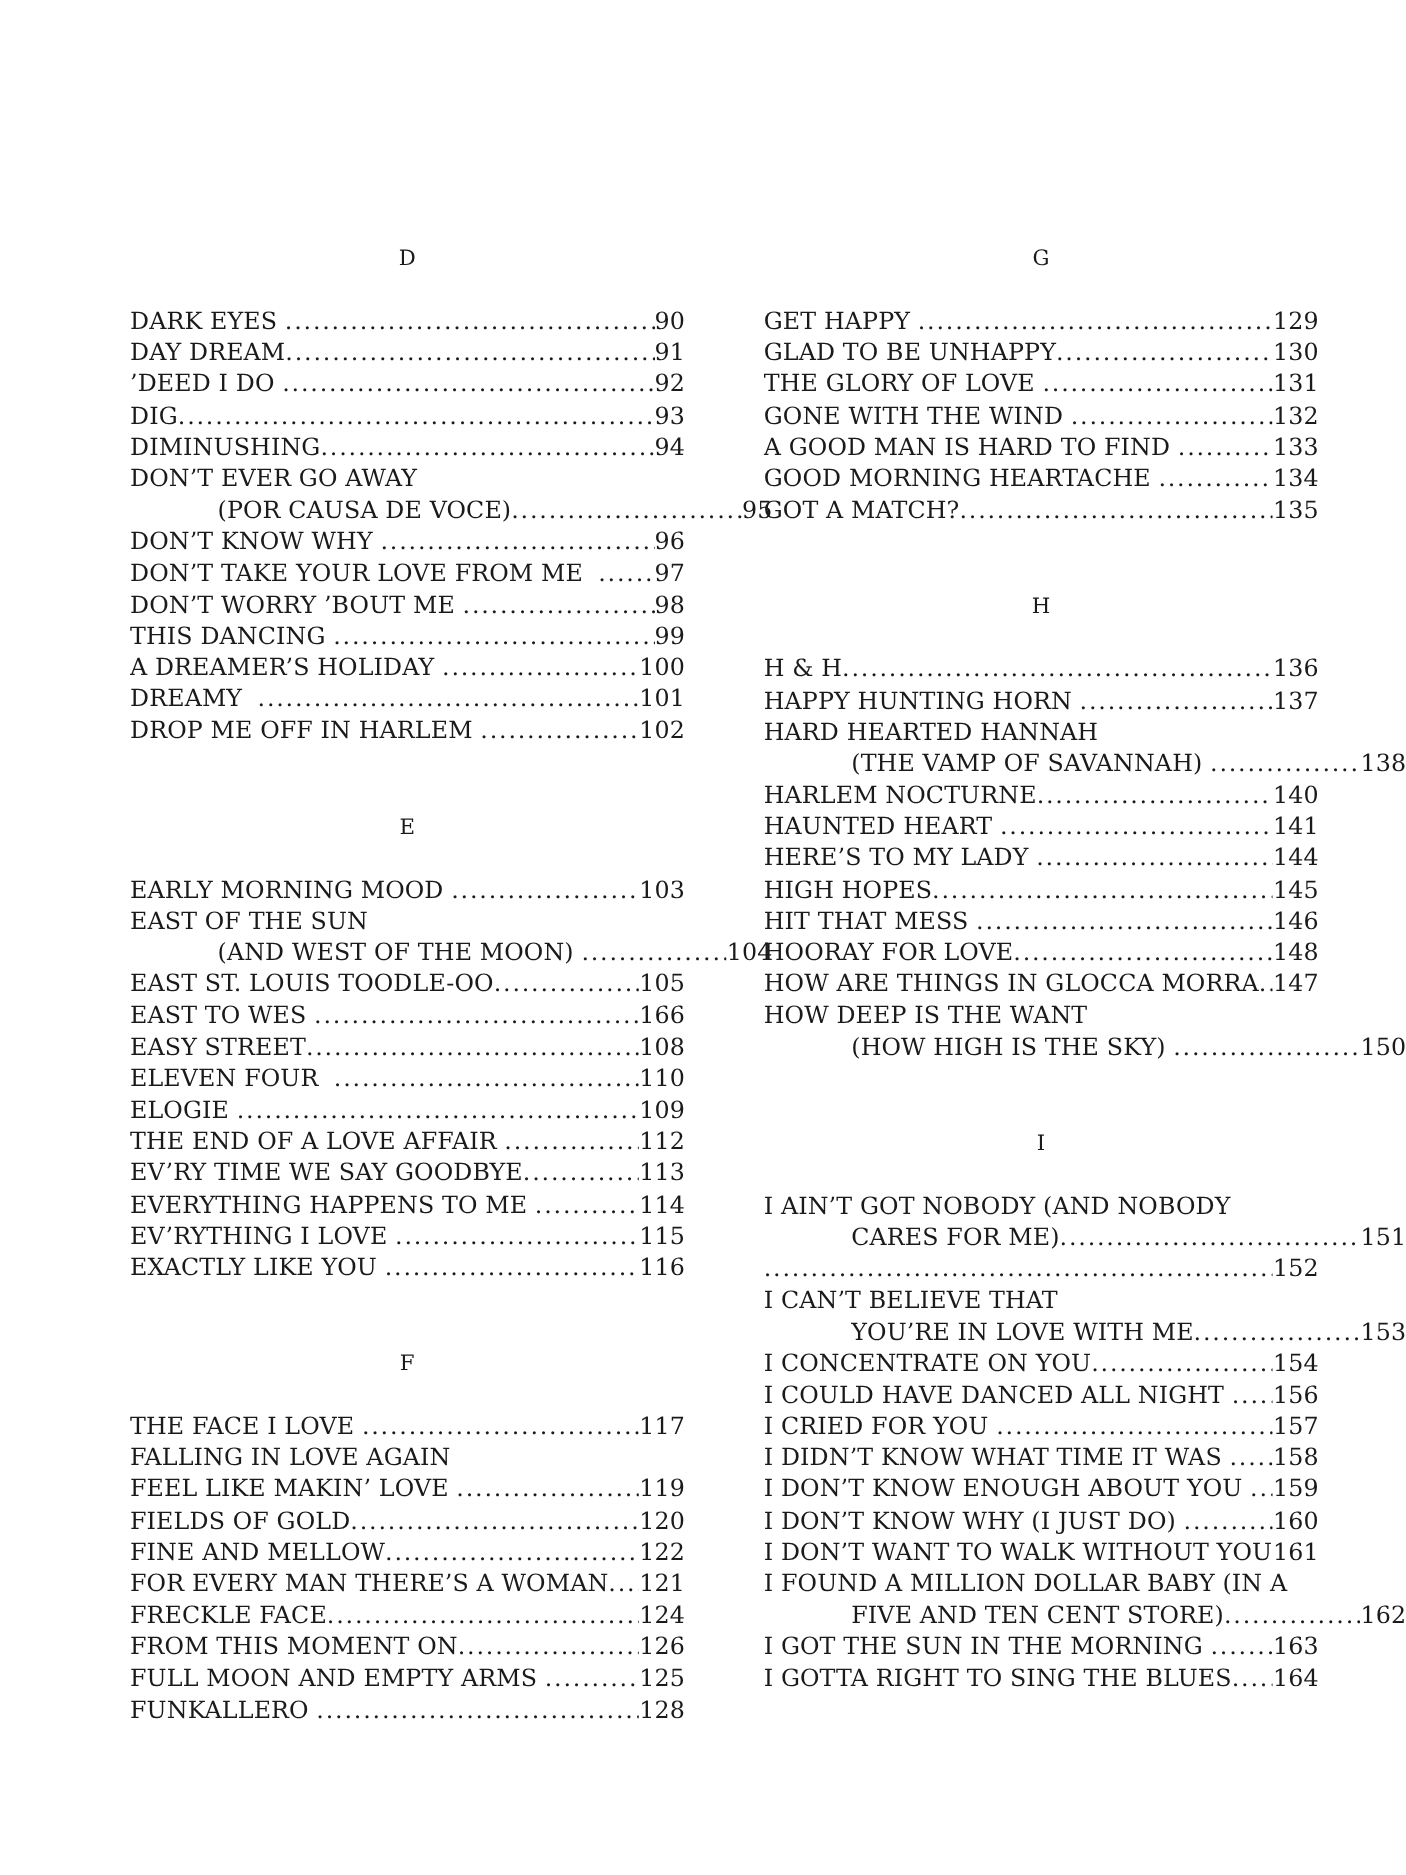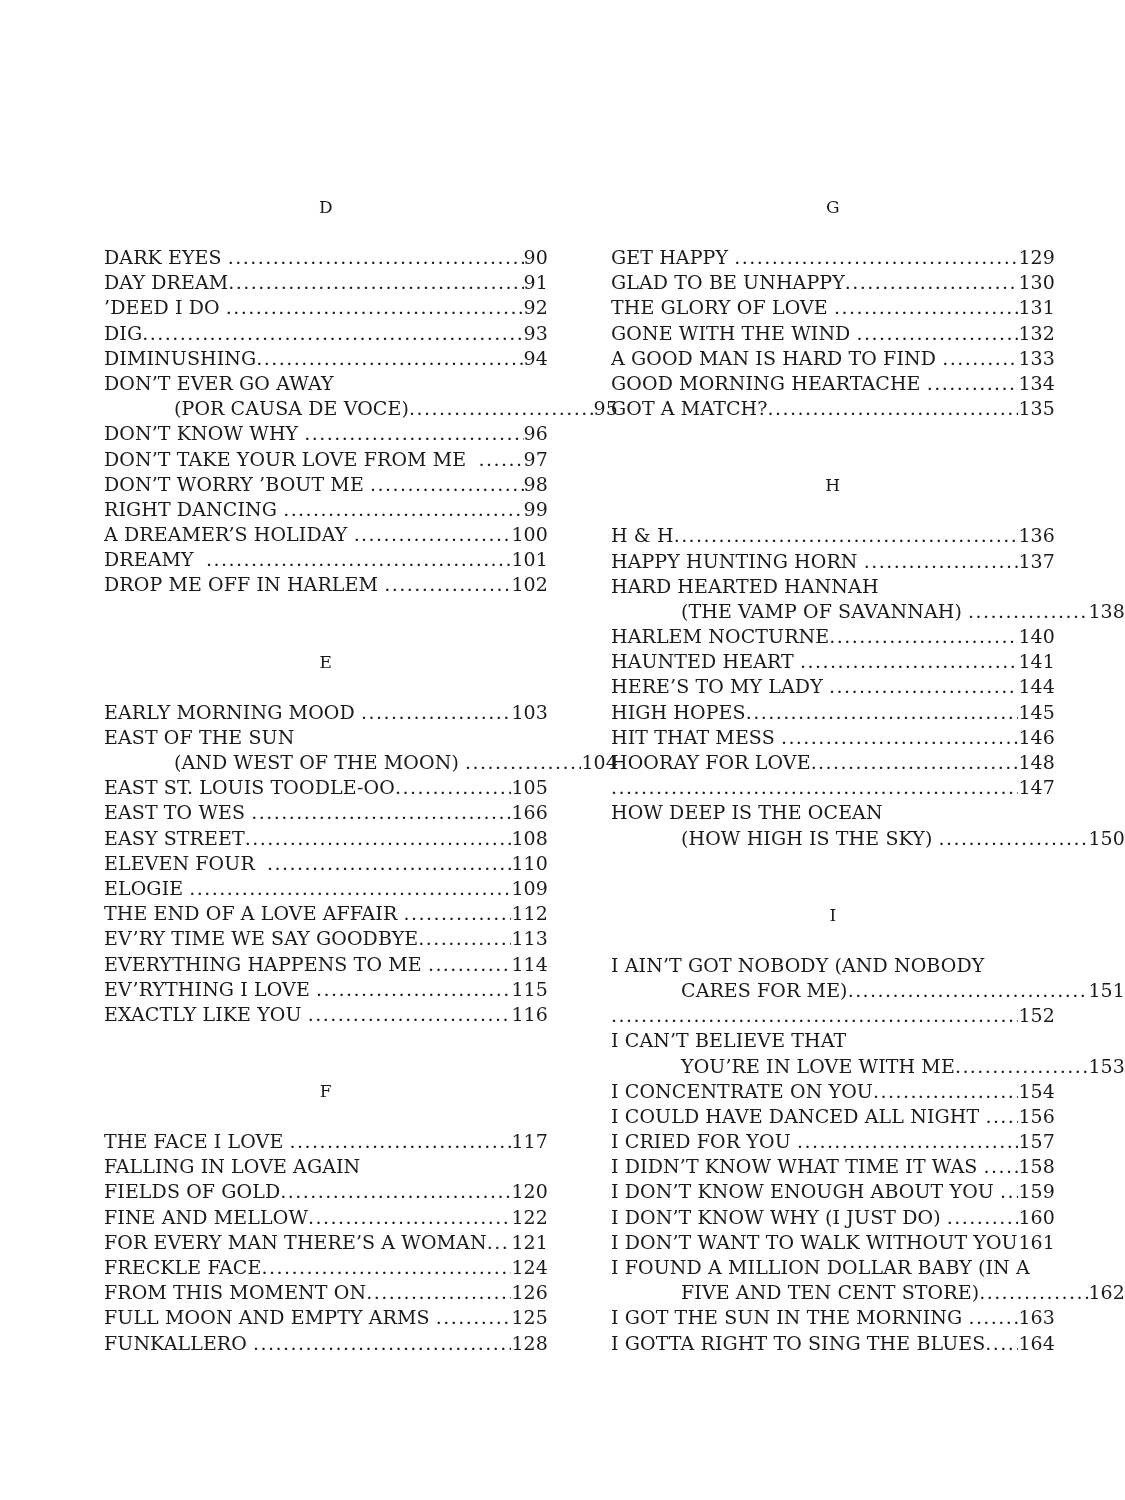--- a/index.html
+++ b/index.html
@@ -189,21 +189,21 @@
             </div>
             <div class="entry">
               <div class="entry-line">
                 <span class="title">DON’T WORRY ’BOUT ME </span>
                 <span class="leader"></span>
                 <span class="pageno">98</span>
               </div>
             </div>
             <div class="entry">
               <div class="entry-line">
-                <span class="title">RIGHT DANCING </span>
+                <span class="title">THIS DANCING </span>
                 <span class="leader"></span>
                 <span class="pageno">99</span>
               </div>
             </div>
             <div class="entry">
               <div class="entry-line">
                 <span class="title">A DREAMER’S HOLIDAY </span>
                 <span class="leader"></span>
                 <span class="pageno">100</span>
               </div>
@@ -322,20 +322,27 @@
             <div class="entry">
               <div class="entry-line">
                 <span class="title">THE FACE I LOVE </span>
                 <span class="leader"></span>
                 <span class="pageno">117</span>
               </div>
             </div>
             <div class="entry">
               <div class="entry-line plain">
                 <span class="title">FALLING IN LOVE AGAIN</span>
+              </div>
+            </div>
+            <div class="entry">
+              <div class="entry-line">
+                <span class="title">FEEL LIKE MAKIN’ LOVE </span>
+                <span class="leader"></span>
+                <span class="pageno">119</span>
               </div>
             </div>
             <div class="entry">
               <div class="entry-line">
                 <span class="title">FIELDS OF GOLD</span>
                 <span class="leader"></span>
                 <span class="pageno">120</span>
               </div>
             </div>
             <div class="entry">
@@ -502,27 +509,28 @@
             </div>
             <div class="entry">
               <div class="entry-line">
                 <span class="title">HOORAY FOR LOVE</span>
                 <span class="leader"></span>
                 <span class="pageno">148</span>
               </div>
             </div>
             <div class="entry">
               <div class="entry-line">
+                <span class="title">HOW ARE THINGS IN GLOCCA MORRA</span>
                 <span class="leader"></span>
                 <span class="pageno">147</span>
               </div>
             </div>
             <div class="entry">
               <div class="entry-line plain">
-                <span class="title">HOW DEEP IS THE OCEAN</span>
+                <span class="title">HOW DEEP IS THE WANT</span>
               </div>
               <div class="entry-line indented">
                 <span class="title">(HOW HIGH IS THE SKY) </span>
                 <span class="leader"></span>
                 <span class="pageno">150</span>
               </div>
             </div>
           </div>
         </div>
         <div class="section">

